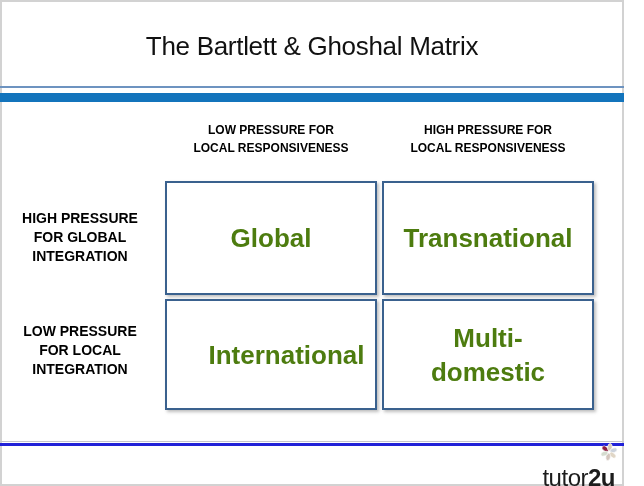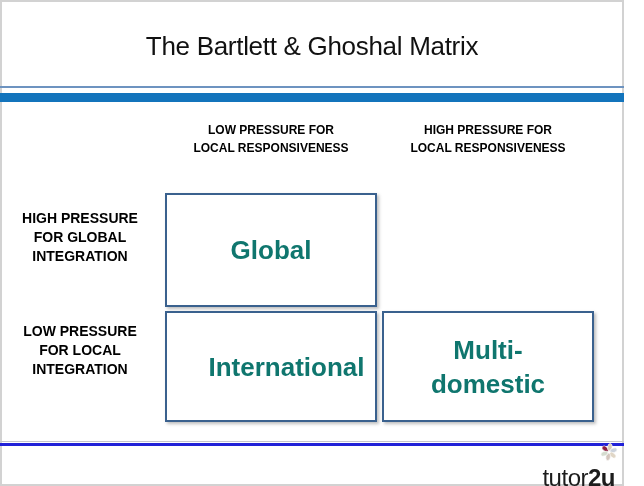--- a/index.html
+++ b/index.html
@@ -61,22 +61,21 @@
     border: 2px solid #3a618e;
     box-shadow: 2px 2px 3px rgba(110,110,110,0.45);
     display: flex;
     align-items: center;
     justify-content: center;
     font-weight: bold;
     font-size: 26px;
     line-height: 34px;
     text-align: center;
     white-space: pre-line;
-    color: #0f766e;
-    margin-top: 12px;
+    color: #4d7c0f;
   }
   .cell.q0 { left: 165px; top: 181px; width: 212px; height: 114px; }
   .cell.q1 { left: 382px; top: 181px; width: 212px; height: 114px; }
   .cell.q2 { left: 165px; top: 299px; width: 212px; height: 111px; padding-left: 31px; }
   .cell.q3 { left: 382px; top: 299px; width: 212px; height: 111px; }
   .footer-rule-gray {
     position: absolute;
     top: 441px; left: 0; width: 100%; height: 1px;
     background: #c4c4cc;
   }
@@ -117,20 +116,21 @@
 LOCAL RESPONSIVENESS</div>
 
   <div class="row-header r0">HIGH PRESSURE
 FOR GLOBAL
 INTEGRATION</div>
   <div class="row-header r1">LOW PRESSURE
 FOR LOCAL
 INTEGRATION</div>
 
   <div class="cell q0">Global</div>
+  <div class="cell q1">Transnational</div>
   <div class="cell q2">International</div>
   <div class="cell q3">Multi-
 domestic</div>
 
   <div class="footer-rule-gray"></div>
   <div class="footer-rule-blue"></div>
 
   <div class="logo">
     <span>tutor</span><span class="logo-bold">2u</span>
   </div>

